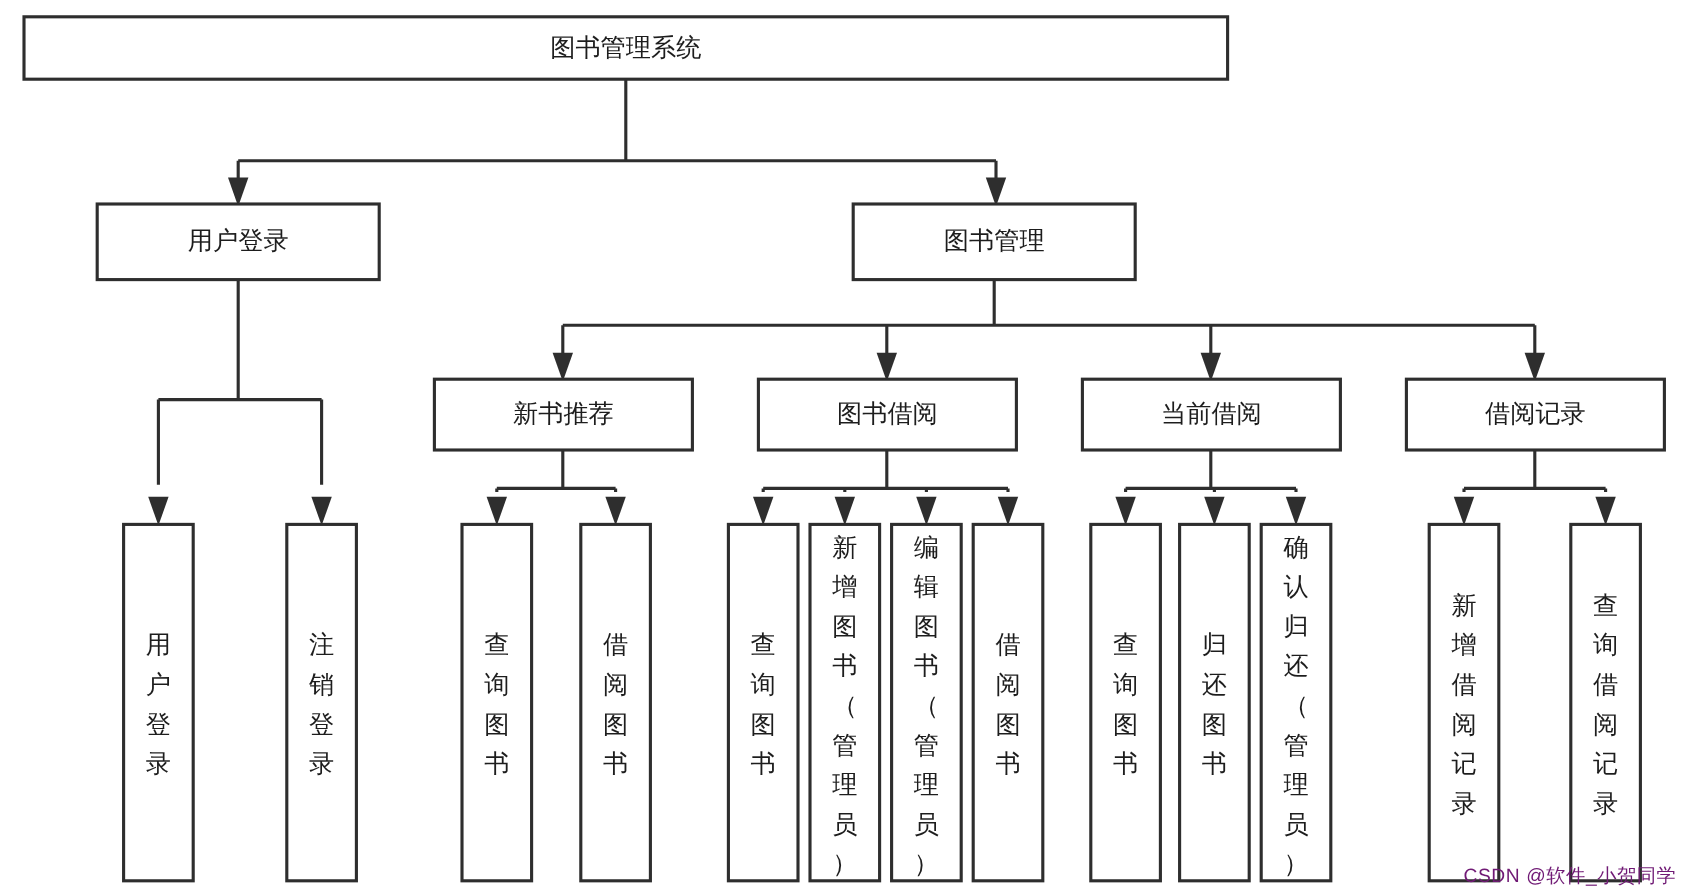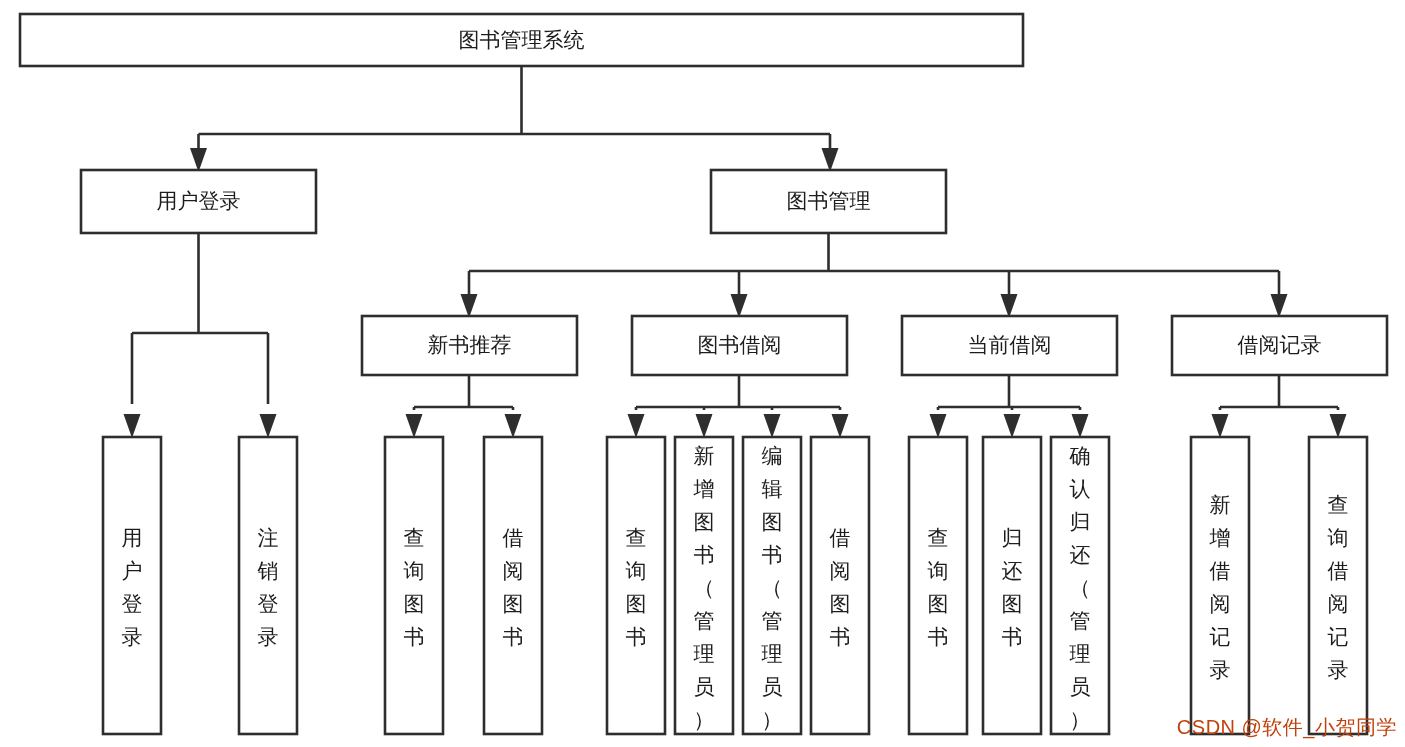--- a/index.html
+++ b/index.html
@@ -50,22 +50,22 @@
     font-family: "Liberation Sans", "DejaVu Sans", sans-serif;
     font-size: 21px;
     fill: #1d1d1d;
     text-anchor: middle;
   }
   .watermark {
     position: absolute;
     right: 8px;
     bottom: 6px;
     font-family: "Liberation Sans", "DejaVu Sans", sans-serif;
-    font-size: 20px;
-    color: #c2410c;
+    font-size: 16px;
+    color: #701a75;
     letter-spacing: 0.5px;
     white-space: nowrap;
     pointer-events: none;
     margin-left: 40px;
   }
 </style>
 </head>
 <body>
 
 <svg id="diagram" viewBox="0 0 1405 747">

